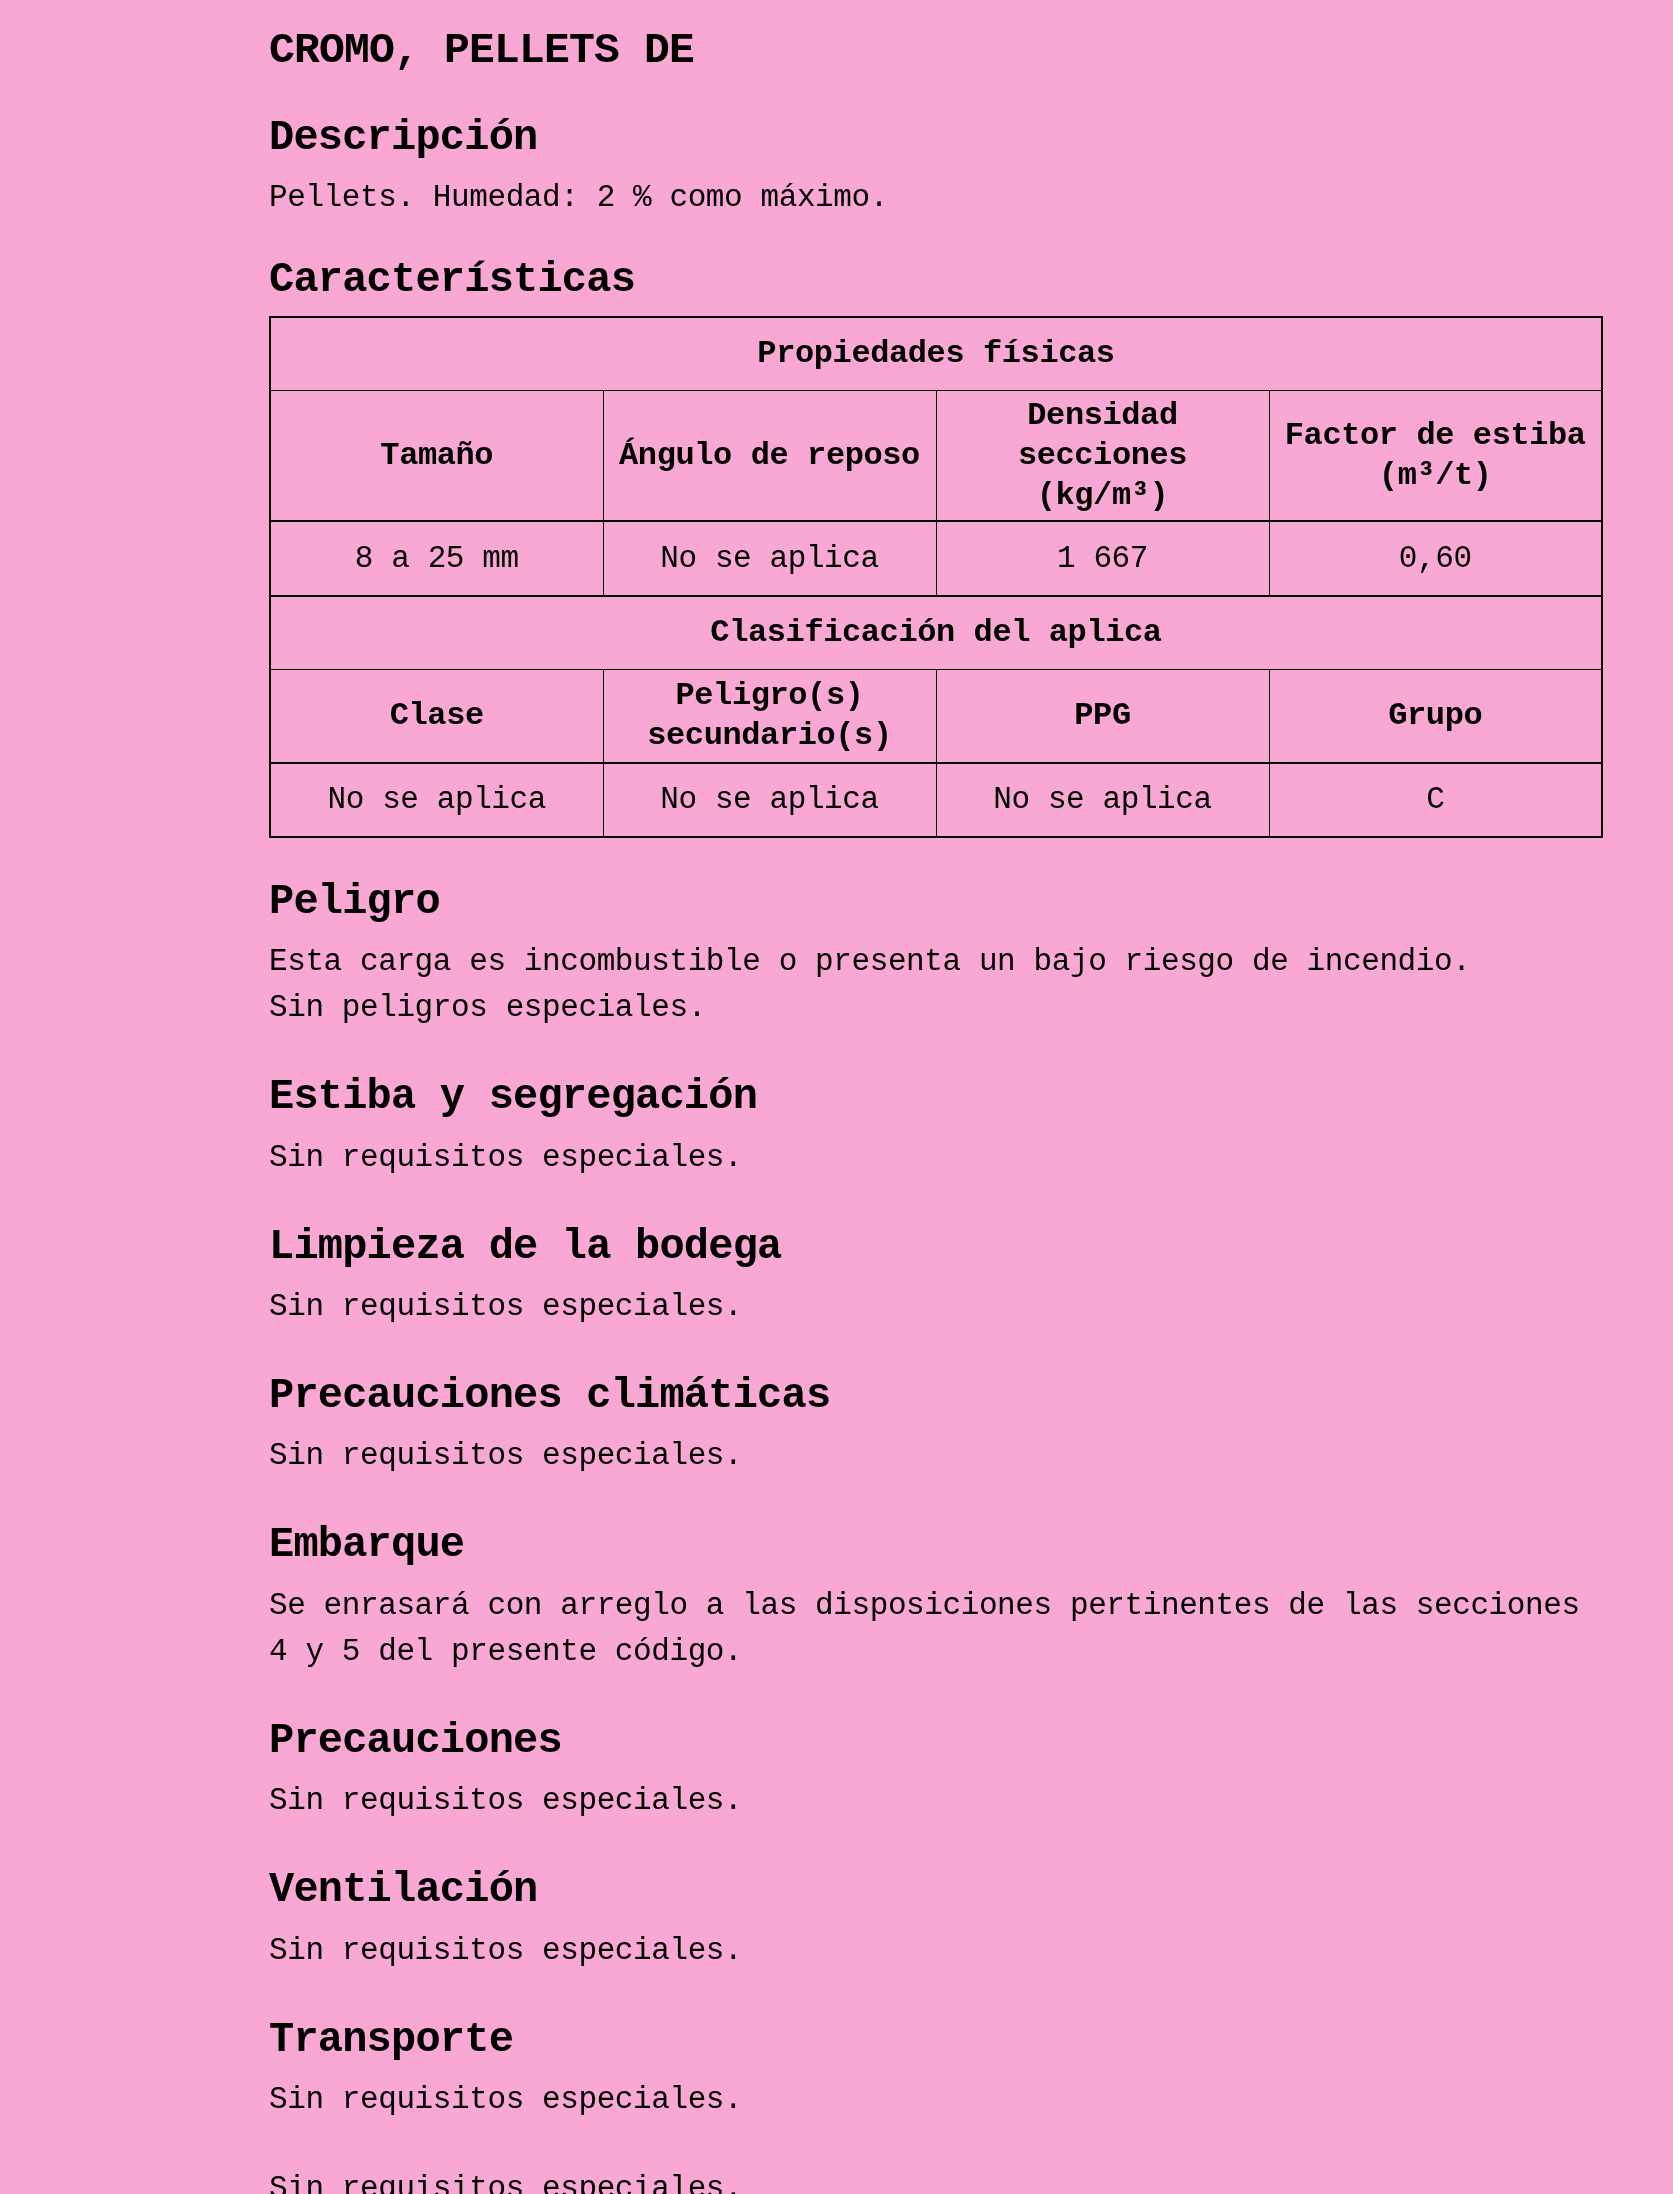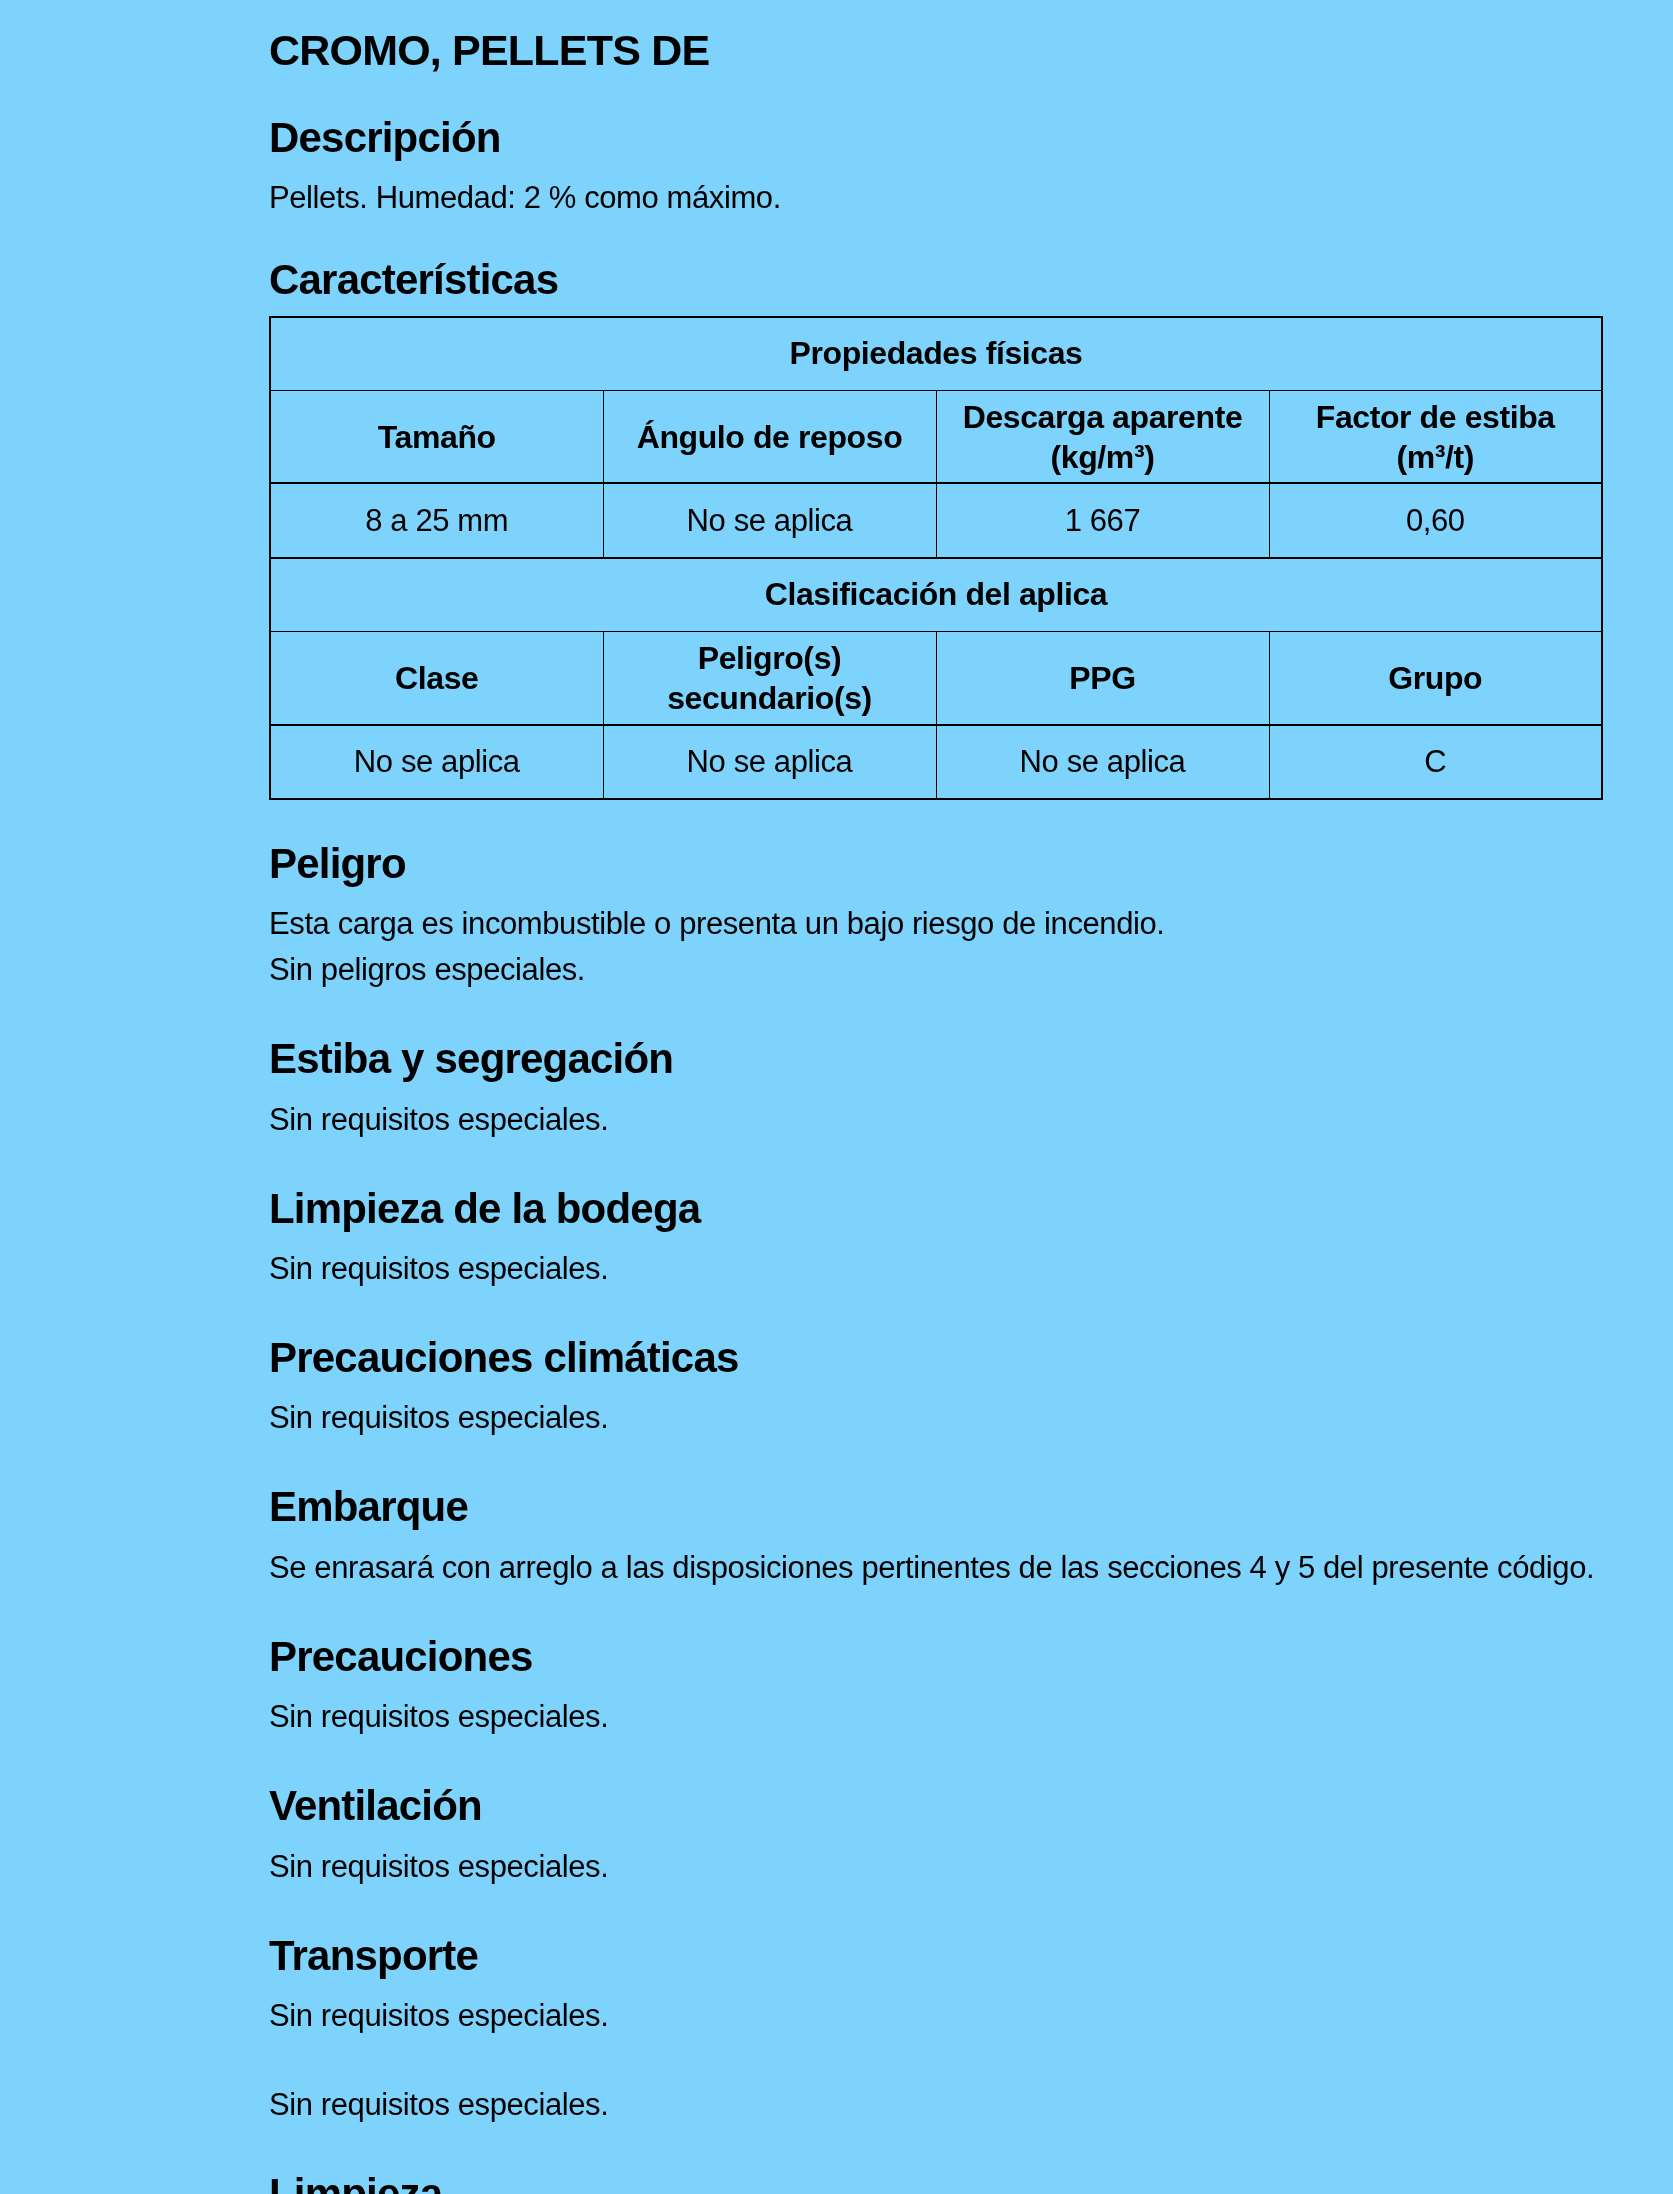--- a/index.html
+++ b/index.html
@@ -8,22 +8,23 @@
     height: 2194px;
     background: #ffffff;
     color: #000000;
     font-family: "Liberation Sans", sans-serif;
     letter-spacing: -0.4px;
   }
   .page {
     position: relative;
     width: 1673px;
     height: 2194px;
-    background: #7dd3fc;
+    background: #f9a8d4;
     overflow: hidden;
+    font-family: Liberation Mono, monospace;
   }
   .content {
     position: absolute;
     left: 269px;
     top: 28.5px;
     width: 1334px;
   }
   h1.doc-title {
     font-size: 43px;
     font-weight: bold;
@@ -86,21 +87,21 @@
     <h2 class="section-heading char-heading">Características</h2>
 
     <table class="char-table">
       <tbody>
         <tr class="span-row">
           <td colspan="4">Propiedades físicas</td>
         </tr>
         <tr class="cols-row thick-bottom">
           <td>Tamaño</td>
           <td>Ángulo de reposo</td>
-          <td>Descarga aparente
+          <td>Densidad secciones
 (kg/m³)</td>
           <td>Factor de estiba
 (m³/t)</td>
         </tr>
         <tr class="vals-row thick-bottom">
           <td>8 a 25 mm</td>
           <td>No se aplica</td>
           <td>1 667</td>
           <td>0,60</td>
         </tr>

